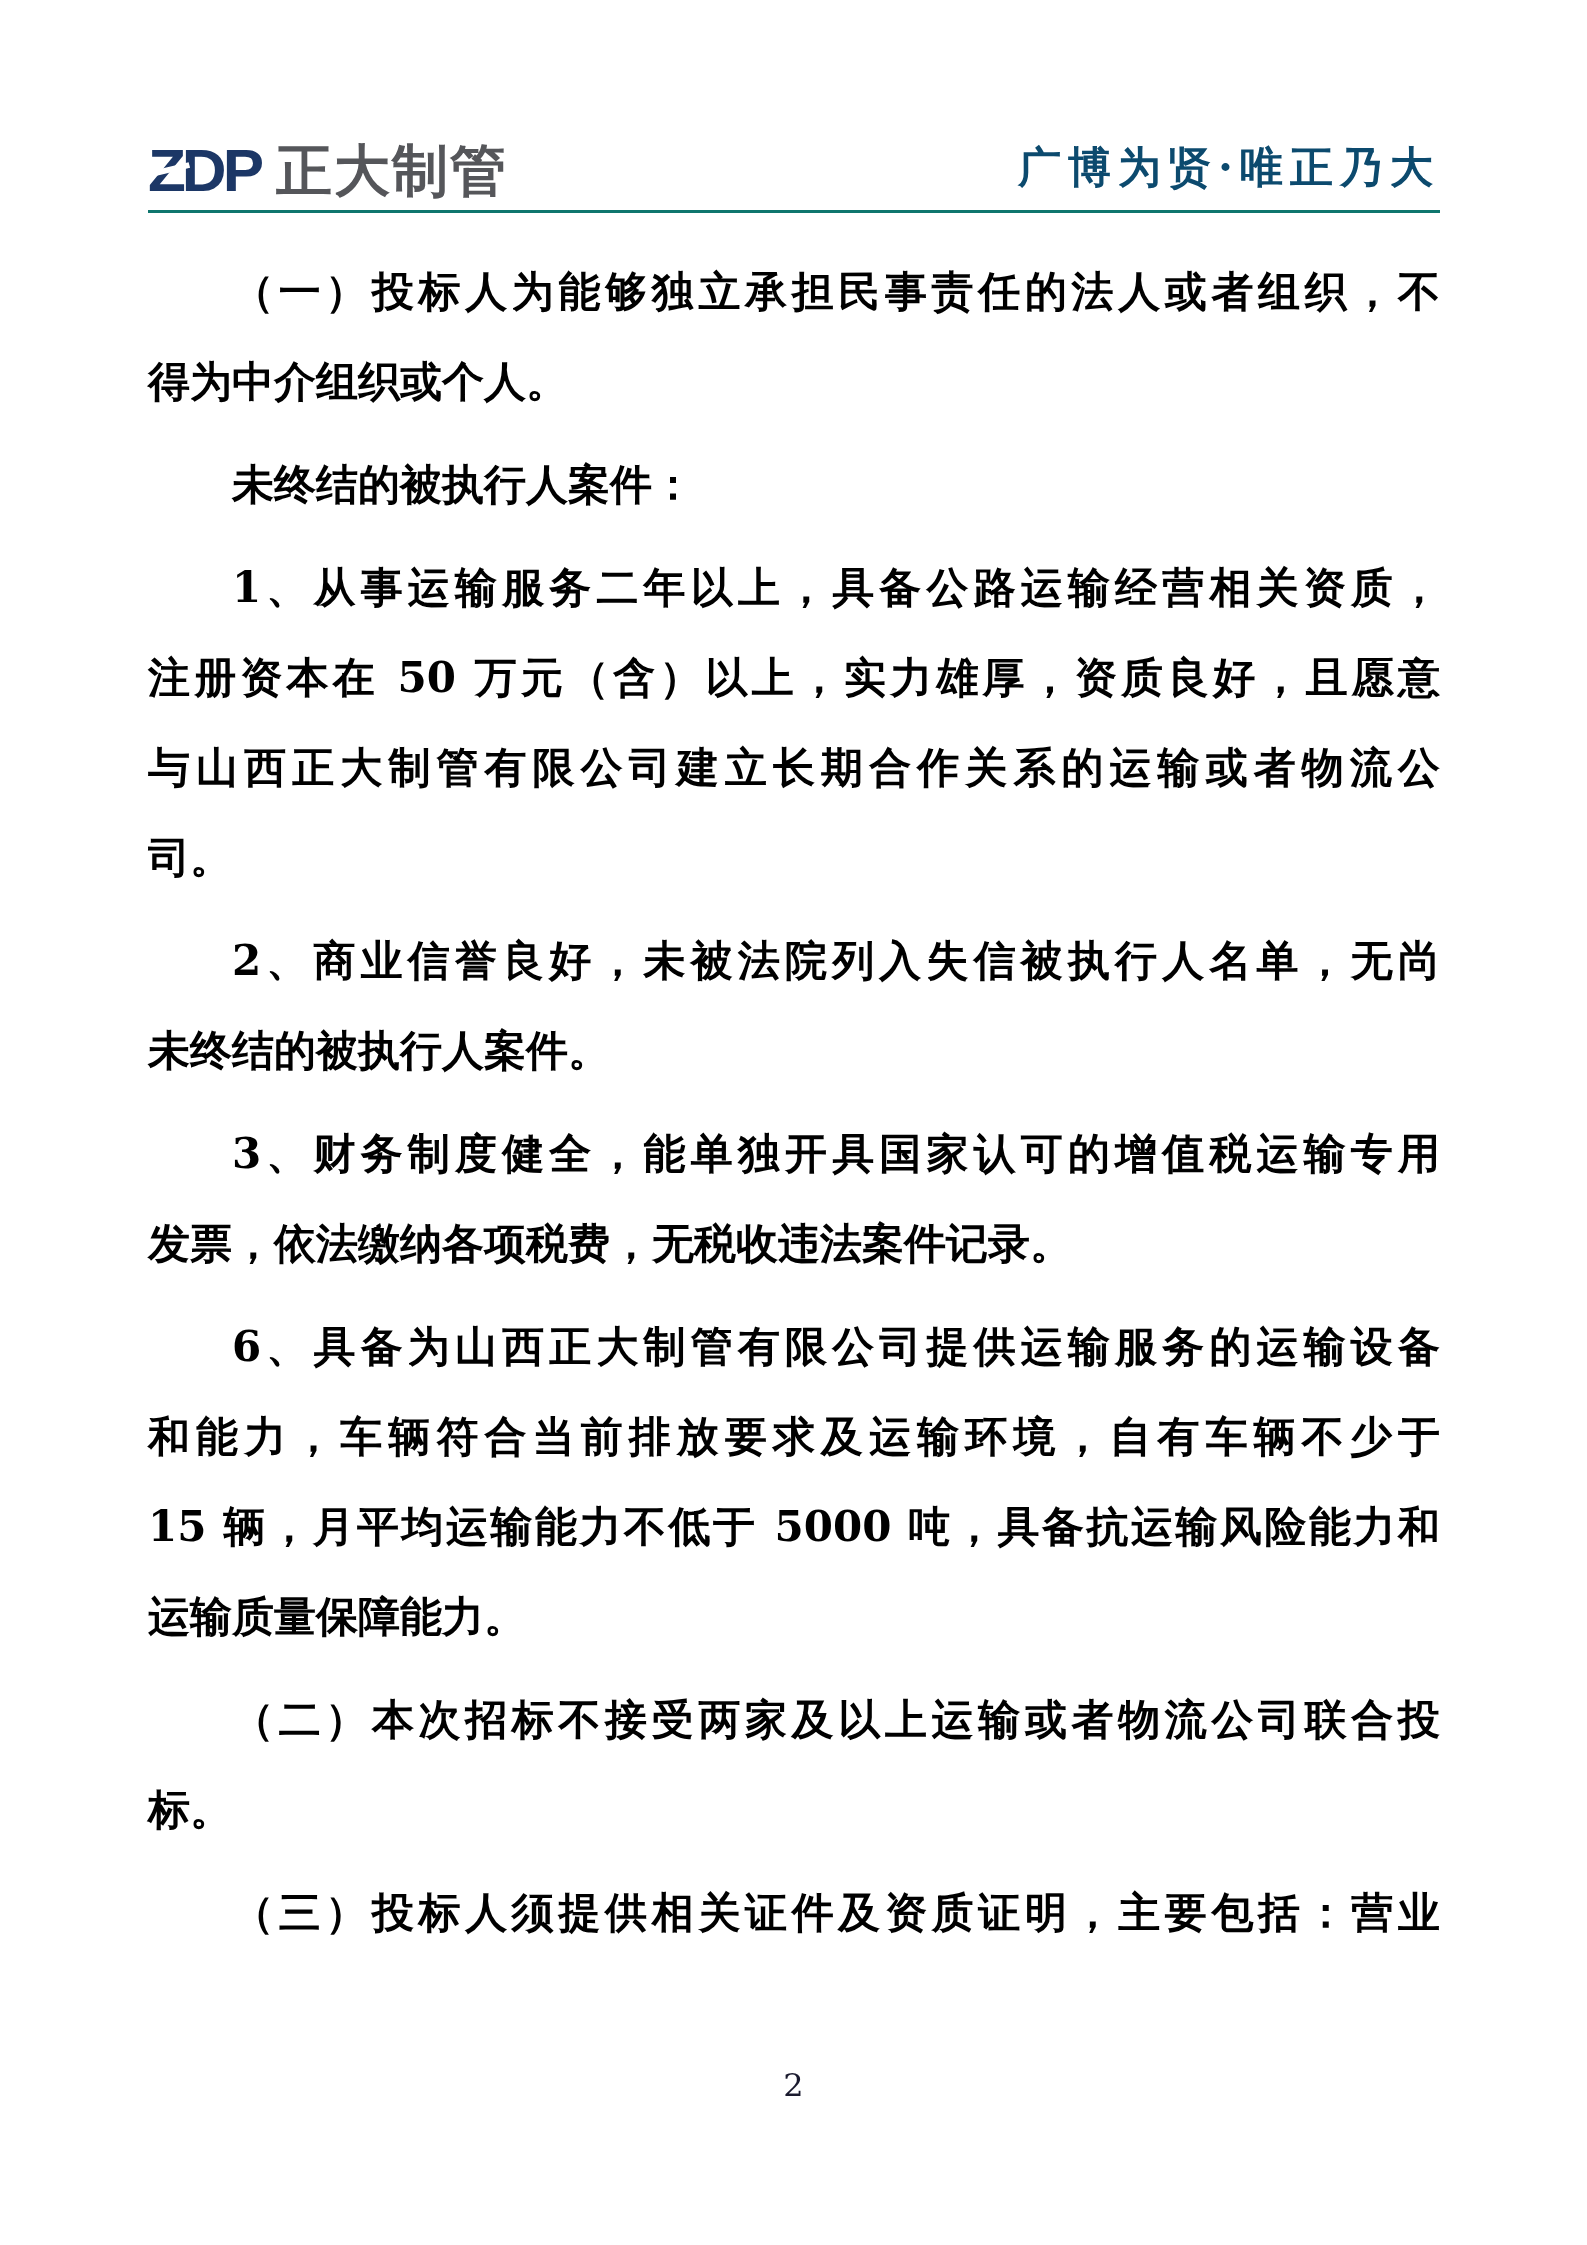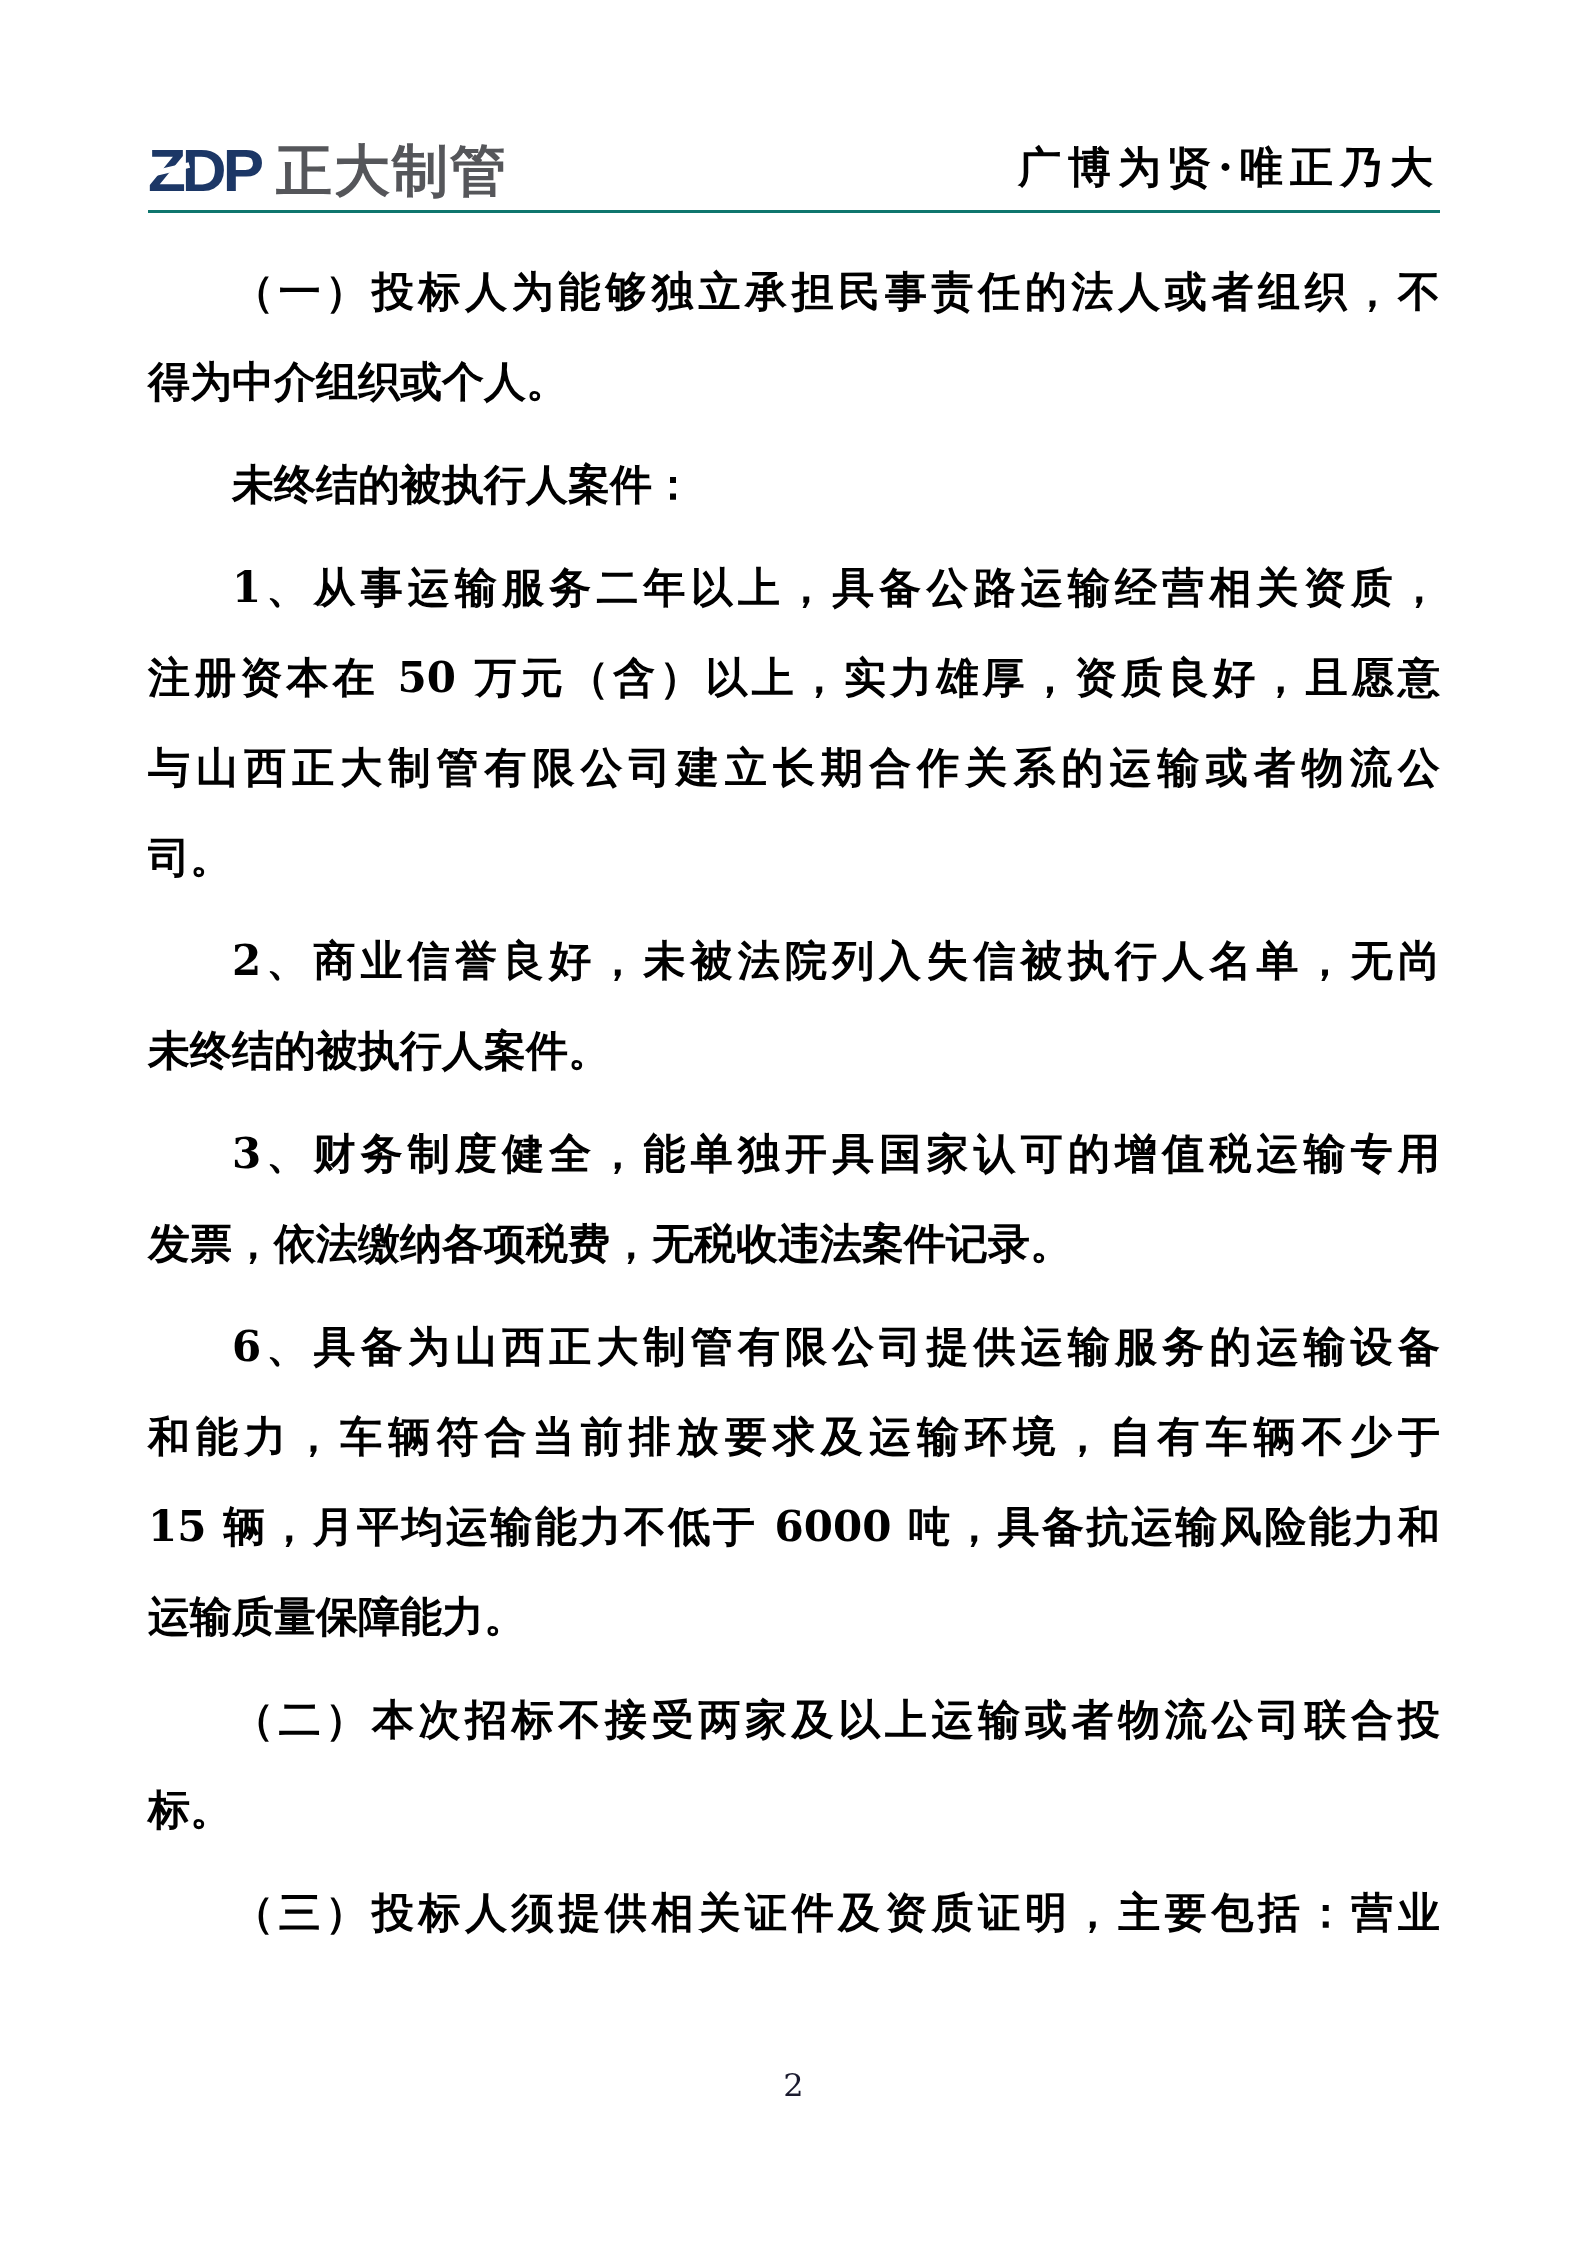--- a/index.html
+++ b/index.html
@@ -102,21 +102,21 @@
   }
 </style>
 </head>
 <body>
 
 <header class="header">
   <div class="logo">
     <span class="logo-zdp" style="color: rgb(28, 55, 102);">ZDP</span>
     <span class="logo-cn" style="color: rgb(85, 86, 90);">正大制管</span>
   </div>
-  <div class="tagline" style="color: #000000;">广博为贤·唯正乃大</div>
+  <div class="tagline" style="color: #0c4a6e;">广博为贤·唯正乃大</div>
 </header>
 
 <main class="doc-body">
     <p class="para">
       <span class="line">（一）投标人为能够独立承担民事责任的法人或者组织，不</span>
       <span class="line last">得为中介组织或个人。</span>
     </p>
     <p class="para">
       <span class="line last">未终结的被执行人案件：</span>
     </p>
@@ -130,21 +130,21 @@
       <span class="line">2、商业信誉良好，未被法院列入失信被执行人名单，无尚</span>
       <span class="line last">未终结的被执行人案件。</span>
     </p>
     <p class="para">
       <span class="line">3、财务制度健全，能单独开具国家认可的增值税运输专用</span>
       <span class="line last">发票，依法缴纳各项税费，无税收违法案件记录。</span>
     </p>
     <p class="para">
       <span class="line">6、具备为山西正大制管有限公司提供运输服务的运输设备</span>
       <span class="line">和能力，车辆符合当前排放要求及运输环境，自有车辆不少于</span>
-      <span class="line">15 辆，月平均运输能力不低于 6000 吨，具备抗运输风险能力和</span>
+      <span class="line">15 辆，月平均运输能力不低于 5000 吨，具备抗运输风险能力和</span>
       <span class="line last">运输质量保障能力。</span>
     </p>
     <p class="para">
       <span class="line">（二）本次招标不接受两家及以上运输或者物流公司联合投</span>
       <span class="line last">标。</span>
     </p>
     <p class="para">
       <span class="line">（三）投标人须提供相关证件及资质证明，主要包括：营业</span>
     </p>
   </main>

